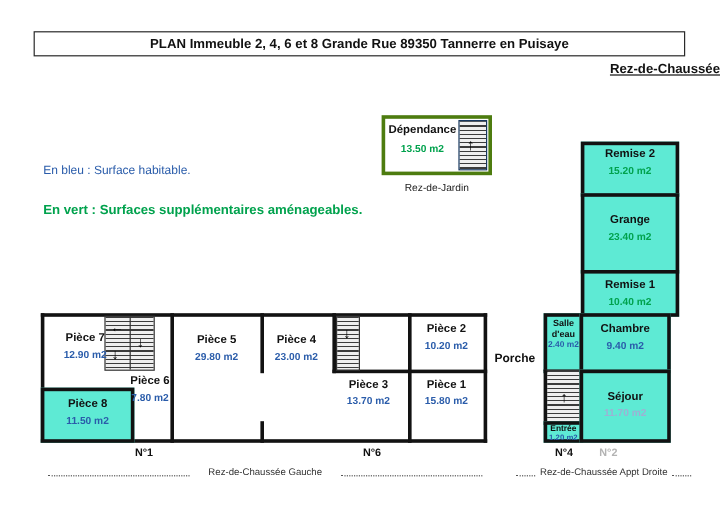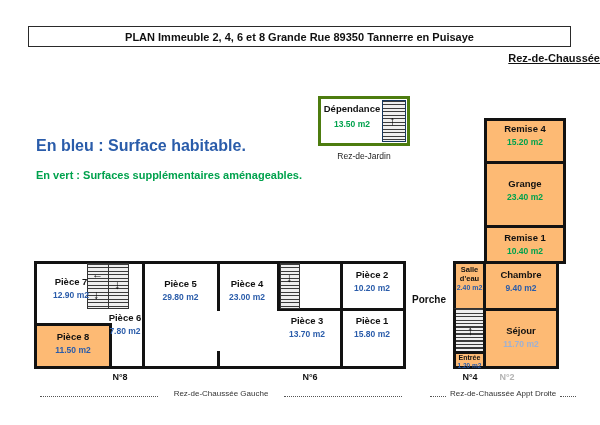--- a/index.html
+++ b/index.html
@@ -5,27 +5,27 @@
   html,body{margin:0;padding:0;background:#fff;}
   .canvas{position:relative;width:600px;height:425px;background:#fff;overflow:hidden;
           font-family:"Liberation Sans",sans-serif;color:#111;}
   
   .title-box{position:absolute;left:28px;top:26px;width:543px;height:21px;border:1.5px solid #2a2a2a;
              box-sizing:border-box;display:flex;align-items:center;justify-content:center;
              font-size:11px;font-weight:bold;}
   .subtitle{position:absolute;left:0;top:52px;width:100%;text-align:right;font-size:11px;
             font-weight:bold;text-decoration:underline;}
   
-  .legend1{position:absolute;left:36px;top:137px;font-size:16px;font-weight:bold;color:#2a5caa;}
+  .legend1{position:absolute;left:36px;top:137px;font-size:10px;font-weight:normal;color:#2a5caa;}
   .legend2{position:absolute;left:36px;top:169px;font-size:11px;font-weight:bold;color:#00a24d;}
   
   .wh,.wv{position:absolute;background:#121212;}
   .wh{height:3px;} .wv{width:3px;}
   
-  .box{position:absolute;border:3px solid #121212;box-sizing:border-box;background:#fdba74;}
+  .box{position:absolute;border:3px solid #121212;box-sizing:border-box;background:#5eead4;}
   .navybox{position:absolute;border:3px solid #4d7c0f;box-sizing:border-box;background:#fff;}
   
   .rl{position:absolute;text-align:center;line-height:1.15;}
   .rn{font-size:9.5px;font-weight:bold;color:#111;}
   .ra{font-size:8.5px;font-weight:bold;margin-top:3px;}
   .blue{color:#2a5caa;} .green{color:#00a24d;} .fadedblue{color:#9db1d4;}
   .small .rn{font-size:7.5px;} .small .ra{font-size:7px;margin-top:1px;}
   .tiny .rn{font-size:7px;} .tiny .ra{font-size:6.5px;margin-top:0;}
   
   .hatch{background:repeating-linear-gradient(180deg,#3c3c3c 0px,#3c3c3c 1px,#efefef 1px,#efefef 3.5px);}
@@ -61,21 +61,21 @@
     <div class="stairs hatch" style="right:1px;top:1px;bottom:1px;width:24px;border-color:#17375e;">
       <span class="arrow" style="left:6px;top:13px;font-size:13px;">↑</span>
     </div>
   </div>
   <div class="caption" style="left:318px;top:151px;width:92px;">Rez-de-Jardin</div>
 
   <div class="box" style="left:484px;top:118px;width:82px;height:46px;"></div>
   <div class="box" style="left:484px;top:161px;width:82px;height:67px;"></div>
   <div class="box" style="left:484px;top:225px;width:82px;height:39px;"></div>
   <div class="rl" style="left:488px;top:124px;width:74px;">
-    <div class="rn">Remise 4</div>
+    <div class="rn">Remise 2</div>
     <div class="ra green">15.20 m2</div>
   </div>
   <div class="rl" style="left:488px;top:179px;width:74px;">
     <div class="rn">Grange</div>
     <div class="ra green">23.40 m2</div>
   </div>
   <div class="rl" style="left:488px;top:233px;width:74px;">
     <div class="rn">Remise 1</div>
     <div class="ra green">10.40 m2</div>
   </div>
@@ -159,21 +159,21 @@
   <div class="box" style="left:483px;top:308px;width:76px;height:61px;"></div>
   <div class="rl" style="left:487px;top:270px;width:68px;">
     <div class="rn">Chambre</div>
     <div class="ra blue">9.40 m2</div>
   </div>
   <div class="rl" style="left:487px;top:326px;width:68px;">
     <div class="rn">Séjour</div>
     <div class="ra fadedblue">11.70 m2</div>
   </div>
 
-  <div class="secl" style="left:95px;top:372px;">N°8</div>
+  <div class="secl" style="left:95px;top:372px;">N°1</div>
   <div class="secl" style="left:285px;top:372px;">N°6</div>
   <div class="secl" style="left:445px;top:372px;">N°4</div>
   <div class="secl faded" style="left:482px;top:372px;">N°2</div>
 
   <div class="footer" style="left:40px;width:362px;gap:12px;">
     <span class="leader grow"></span>
     <span class="ftext">Rez-de-Chaussée Gauche</span>
     <span class="leader grow"></span>
   </div>
   <div class="footer" style="left:430px;width:152px;">

